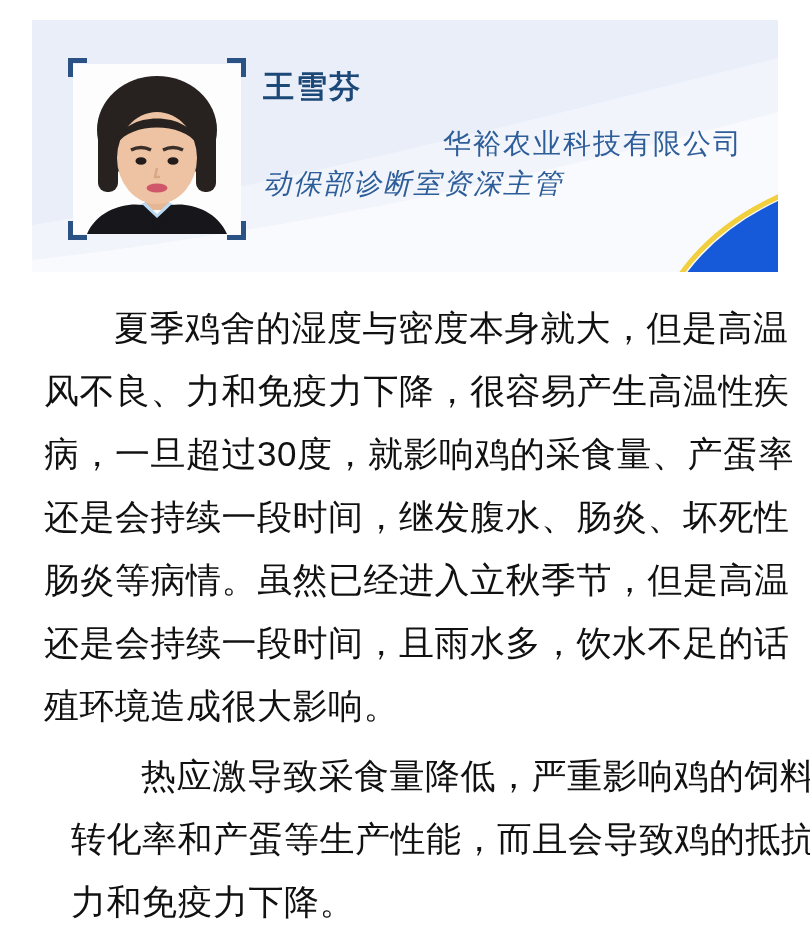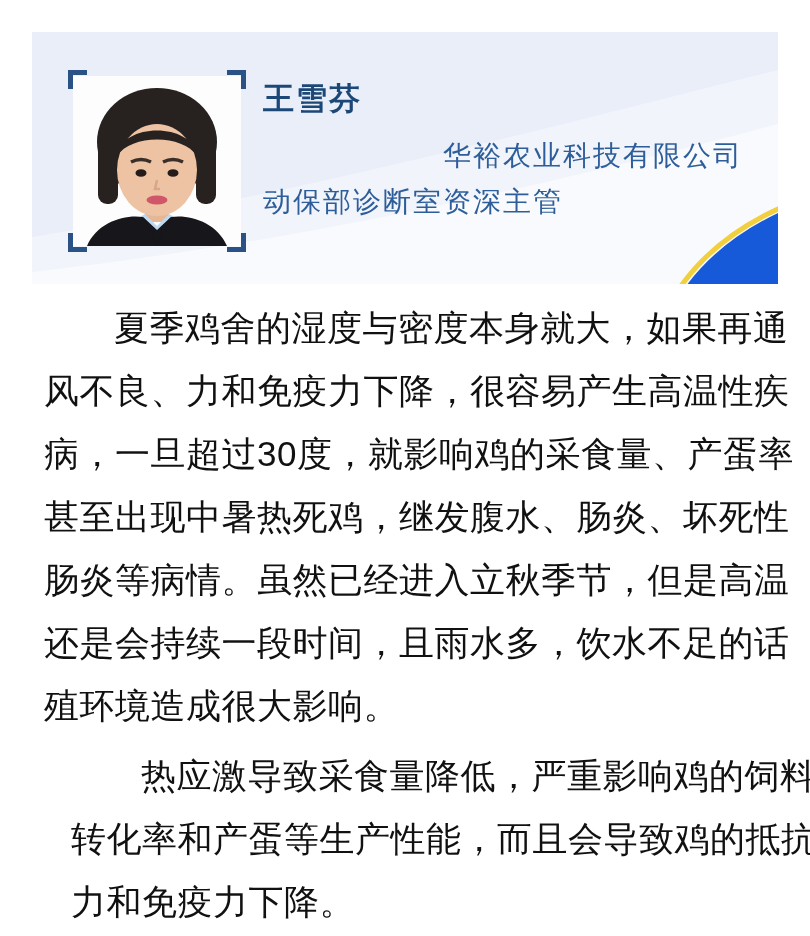--- a/index.html
+++ b/index.html
@@ -12,21 +12,21 @@
     width: 810px;
     height: 936px;
     background: #ffffff;
     overflow: hidden;
   }
 
   
   .profile-card {
     position: absolute;
     left: 32px;
-    top: 32px;
+    top: 20px;
     width: 746px;
     height: 252px;
     background: #e9eef9;
     overflow: hidden;
   }
   .card-waves, .card-corner {
     position: absolute;
     pointer-events: none;
   }
   .card-waves { inset: 0; width: 100%; height: 100%; }
@@ -66,25 +66,26 @@
   }
   .profile-company {
     margin-top: 24px;
     font-size: 28px;
     color: #2e5e9a;
     letter-spacing: 2px;
     line-height: 32px;
     text-align: right;
   }
   .profile-title {
-    margin-top: 14px;
+    margin-top: 8px;
     font-size: 28px;
     color: #2e5e9a;
     letter-spacing: 2px;
     line-height: 32px;
+    font-style: italic;
   }
 
   
   .article {
     position: absolute;
     left: 44px;
     right: 38px;
     top: 296px;
     color: #111111;
     font-size: 35px;
@@ -164,24 +165,24 @@
 
     <div class="profile-info">
       <div class="profile-name">王雪芬</div>
       <div class="profile-company">华裕农业科技有限公司</div>
       <div class="profile-title">动保部诊断室资深主管</div>
     </div>
   </div>
 
   <div class="article">
     <div class="paragraph">
-      <div class="line indent">夏季鸡舍的湿度与密度本身就大，如果再通</div>
+      <div class="line indent">夏季鸡舍的湿度与密度本身就大，但是高温</div>
       <div class="line">风不良、力和免疫力下降，很容易产生高温性疾</div>
       <div class="line">病，一旦超过30度，就影响鸡的采食量、产蛋率</div>
-      <div class="line">甚至出现中暑热死鸡，继发腹水、肠炎、坏死性</div>
+      <div class="line">还是会持续一段时间，继发腹水、肠炎、坏死性</div>
       <div class="line">肠炎等病情。虽然已经进入立秋季节，但是高温</div>
       <div class="line">还是会持续一段时间，且雨水多，饮水不足的话</div>
       <div class="line last">殖环境造成很大影响。</div>
     </div>
     <div class="paragraph">
       <div class="line indent">热应激导致采食量降低，严重影响鸡的饲料</div>
       <div class="line">转化率和产蛋等生产性能，而且会导致鸡的抵抗</div>
       <div class="line last">力和免疫力下降。</div>
     </div>
   </div>

